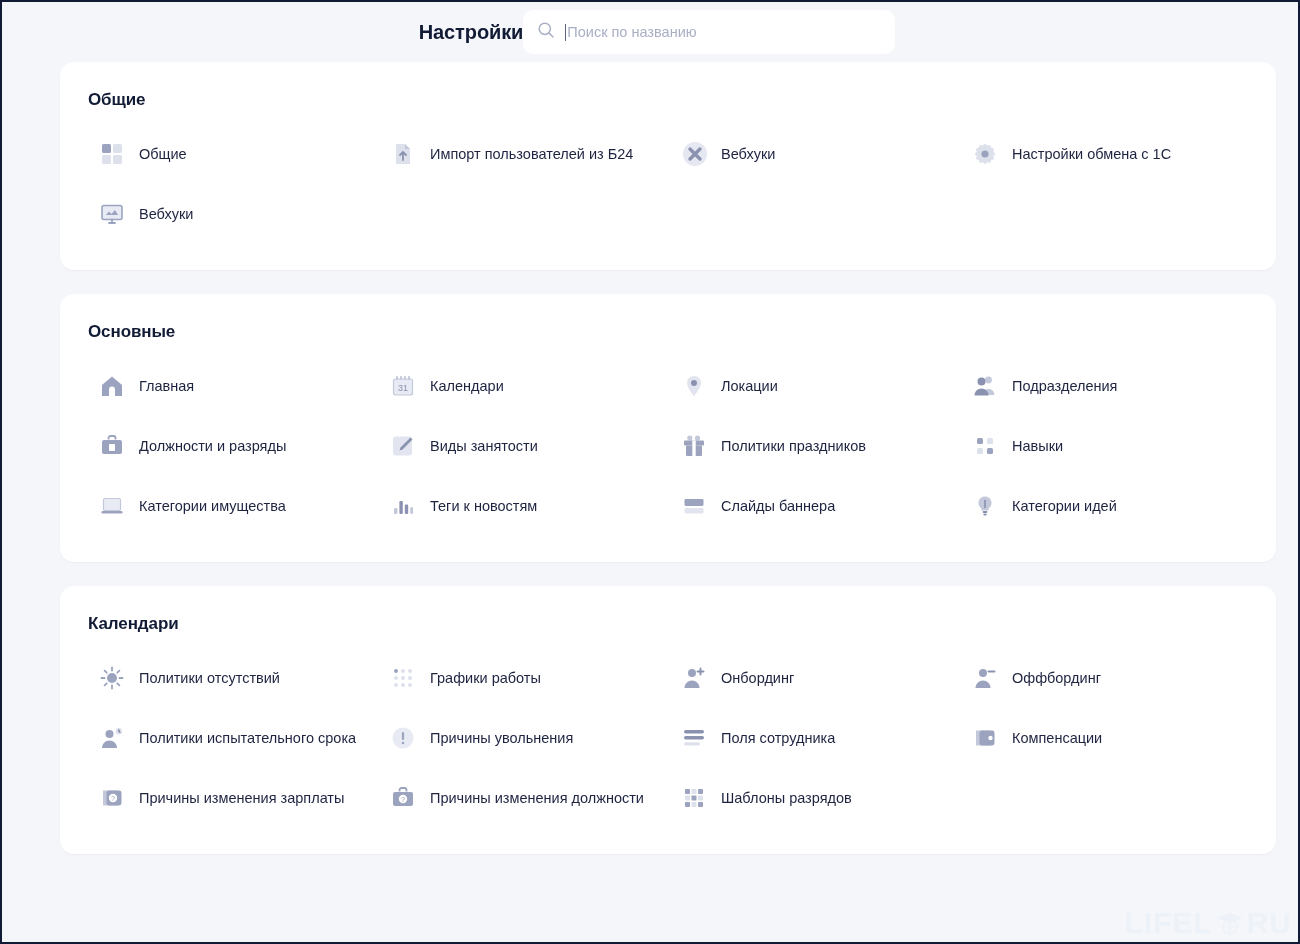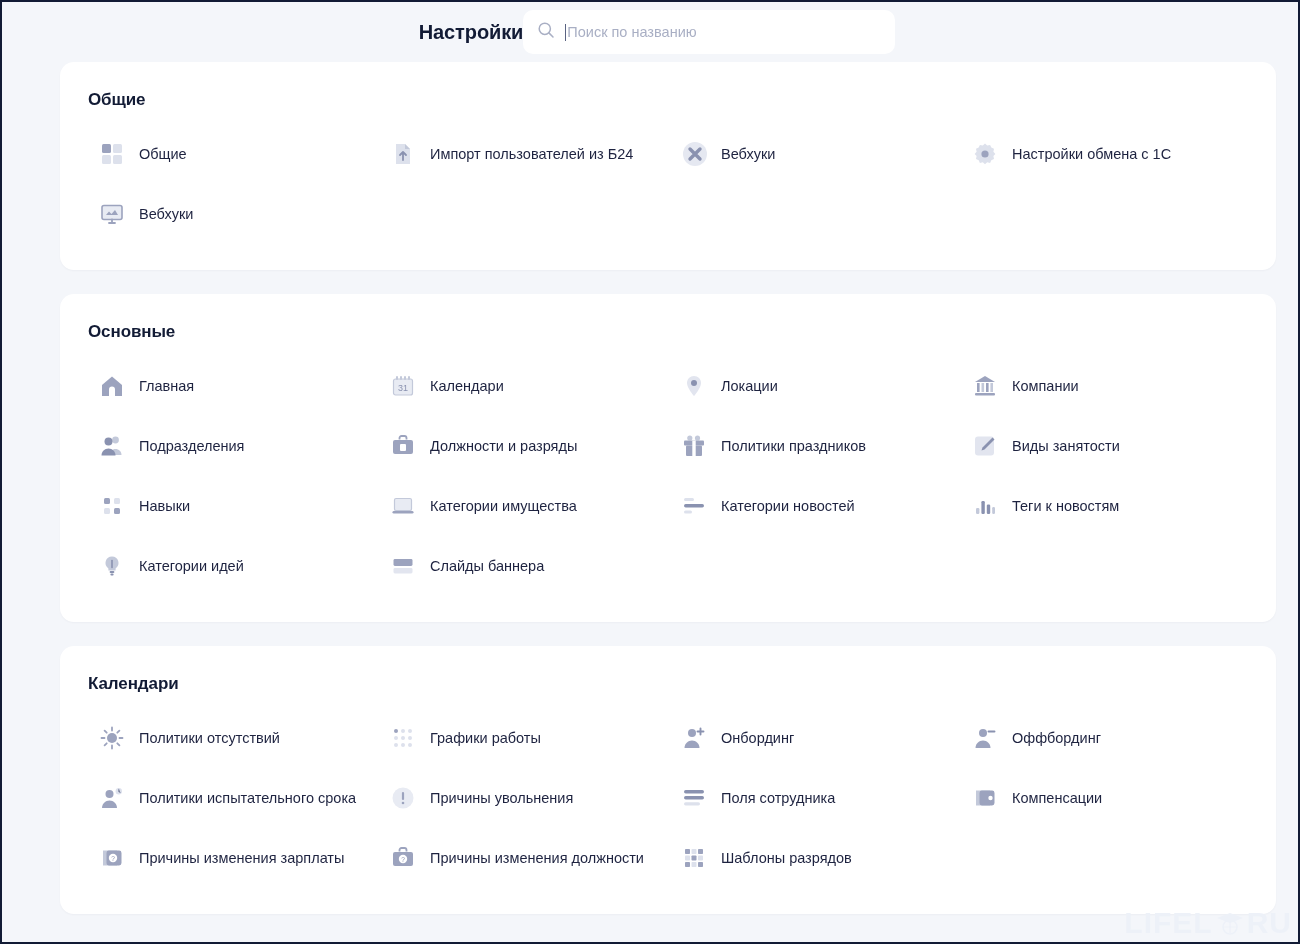--- a/index.html
+++ b/index.html
@@ -264,33 +264,20 @@
         <div class="item">
           <span class="item-icon">
             <svg width="24" height="24" viewBox="0 0 24 24">
               <path d="M12 2c-4 0-7 3-7 7 0 5 7 13 7 13s7-8 7-13c0-4-3-7-7-7z" fill="#E2E5EF"></path>
               <circle cx="12" cy="9" r="3" fill="#8A92B0"></circle>
             </svg>
           </span>
           <span class="item-label">Локации</span>
         </div>
 
-        <div class="item">
-          <span class="item-icon">
-            <svg width="24" height="24" viewBox="0 0 24 24">
-              <path d="M12 2L22 8H2z" fill="#9CA3BE"></path>
-              <rect x="4" y="9" width="2.6" height="9" fill="#9CA3BE"></rect>
-              <rect x="8.5" y="9" width="2.6" height="9" fill="#C3C9DA"></rect>
-              <rect x="13" y="9" width="2.6" height="9" fill="#9CA3BE"></rect>
-              <rect x="17.4" y="9" width="2.6" height="9" fill="#C3C9DA"></rect>
-              <rect x="2" y="19" width="20" height="2.6" rx="1" fill="#9CA3BE"></rect>
-            </svg>
-          </span>
-          <span class="item-label">Компании</span>
-        </div>
 
         <div class="item">
           <span class="item-icon">
             <svg width="24" height="24" viewBox="0 0 24 24">
               <circle cx="15.5" cy="6" r="3.4" fill="#C3C9DA"></circle>
               <path d="M9.5 21c0-3.5 2.7-6 6-6s6 2.5 6 6z" fill="#C3C9DA"></path>
               <circle cx="8.5" cy="7.5" r="4" fill="#8A92B0"></circle>
               <path d="M1.5 21.5c0-4 3.1-7 7-7s7 3 7 7z" fill="#8A92B0"></path>
             </svg>
           </span>
@@ -299,110 +286,100 @@
 
         <div class="item">
           <span class="item-icon">
             <svg width="24" height="24" viewBox="0 0 24 24">
               <path d="M8.5 5.5V4a2 2 0 012-2h3a2 2 0 012 2v1.5" fill="none" stroke="#9CA3BE" stroke-width="1.8"></path>
               <rect x="2" y="6" width="20" height="14" rx="2" fill="#9CA3BE"></rect>
               <rect x="9" y="10" width="6" height="7" rx="1" fill="#FFFFFF"></rect>
             </svg>
           </span>
           <span class="item-label">Должности и разряды</span>
+        </div>
+
+        <div class="item">
+          <span class="item-icon">
+            <svg width="24" height="24" viewBox="0 0 24 24">
+              <rect x="2" y="2.5" width="19" height="19" rx="3" fill="#E2E5EF"></rect>
+              <path d="M19.5 3.5l2 2-10 10-3 1 1-3z" fill="#8A92B0"></path>
+            </svg>
+          </span>
+          <span class="item-label">Виды занятости</span>
         </div>
 
         <div class="item">
           <span class="item-icon">
             <svg width="24" height="24" viewBox="0 0 24 24">
               <circle cx="7.8" cy="4" r="2.6" fill="#C3C9DA"></circle>
               <circle cx="15.5" cy="4" r="2.6" fill="#C3C9DA"></circle>
               <rect x="2" y="6.5" width="20" height="5" rx="1" fill="#9CA3BE"></rect>
               <rect x="4" y="11.5" width="16" height="10.5" rx="1" fill="#9CA3BE"></rect>
               <rect x="10.3" y="6.5" width="3.4" height="15.5" fill="#FFFFFF"></rect>
             </svg>
           </span>
           <span class="item-label">Политики праздников</span>
         </div>
 
         <div class="item">
           <span class="item-icon">
             <svg width="24" height="24" viewBox="0 0 24 24">
-              <rect x="2" y="2.5" width="19" height="19" rx="3" fill="#E2E5EF"></rect>
-              <path d="M19.5 3.5l2 2-10 10-3 1 1-3z" fill="#8A92B0"></path>
-            </svg>
-          </span>
-          <span class="item-label">Виды занятости</span>
-        </div>
-
-        <div class="item">
-          <span class="item-icon">
-            <svg width="24" height="24" viewBox="0 0 24 24">
               <rect x="4" y="4" width="6" height="6" rx="1.5" fill="#9CA3BE"></rect>
               <rect x="14" y="4" width="6" height="6" rx="1.5" fill="#DDE1EC"></rect>
               <rect x="4" y="14" width="6" height="6" rx="1.5" fill="#DDE1EC"></rect>
               <rect x="14" y="14" width="6" height="6" rx="1.5" fill="#9CA3BE"></rect>
             </svg>
           </span>
           <span class="item-label">Навыки</span>
         </div>
 
         <div class="item">
           <span class="item-icon">
             <svg width="24" height="24" viewBox="0 0 24 24">
               <rect x="3.5" y="4.5" width="17" height="12" rx="1.6" fill="#E8EBF3" stroke="#C3C9DA" stroke-width="1.2"></rect>
               <rect x="1.5" y="17" width="21" height="2.6" rx="1.3" fill="#9CA3BE"></rect>
             </svg>
           </span>
           <span class="item-label">Категории имущества</span>
         </div>
 
-        <div class="item">
-          <span class="item-icon">
-            <svg width="24" height="24" viewBox="0 0 24 24">
-              <rect x="2" y="4" width="10" height="3" rx="1.5" fill="#DDE1EC"></rect>
-              <rect x="2" y="10" width="20" height="3.4" rx="1.7" fill="#8A92B0"></rect>
-              <rect x="2" y="16.5" width="8" height="3" rx="1.5" fill="#DDE1EC"></rect>
-            </svg>
-          </span>
-          <span class="item-label">Категории новостей</span>
-        </div>
 
         <div class="item">
           <span class="item-icon">
             <svg width="24" height="24" viewBox="0 0 24 24">
               <rect x="3" y="14" width="3.4" height="6" rx="1.2" fill="#C3C9DA"></rect>
               <rect x="8.4" y="7" width="3.4" height="13" rx="1.2" fill="#8A92B0"></rect>
               <rect x="13.8" y="10.5" width="3.4" height="9.5" rx="1.2" fill="#8A92B0"></rect>
               <rect x="19.2" y="13" width="2.8" height="7" rx="1.2" fill="#C3C9DA"></rect>
             </svg>
           </span>
           <span class="item-label">Теги к новостям</span>
         </div>
 
         <div class="item">
           <span class="item-icon">
             <svg width="24" height="24" viewBox="0 0 24 24">
+              <rect x="2.5" y="5" width="19" height="7" rx="1.4" fill="#9CA3BE"></rect>
+              <rect x="2.5" y="14" width="19" height="5.5" rx="1.4" fill="#E2E5EF"></rect>
+            </svg>
+          </span>
+          <span class="item-label">Слайды баннера</span>
+        </div>
+
+        <div class="item">
+          <span class="item-icon">
+            <svg width="24" height="24" viewBox="0 0 24 24">
               <path d="M12 2.5a6.5 6.5 0 00-3.6 11.9v2.1h7.2v-2.1A6.5 6.5 0 0012 2.5z" fill="#C3C9DA"></path>
               <rect x="9.6" y="17" width="4.8" height="2" rx="1" fill="#8A92B0"></rect>
               <rect x="10.4" y="19.6" width="3.2" height="2" rx="1" fill="#8A92B0"></rect>
               <path d="M12 6.5v7" stroke="#8A92B0" stroke-width="1.6" stroke-linecap="round"></path>
             </svg>
           </span>
           <span class="item-label">Категории идей</span>
-        </div>
-
-        <div class="item">
-          <span class="item-icon">
-            <svg width="24" height="24" viewBox="0 0 24 24">
-              <rect x="2.5" y="5" width="19" height="7" rx="1.4" fill="#9CA3BE"></rect>
-              <rect x="2.5" y="14" width="19" height="5.5" rx="1.4" fill="#E2E5EF"></rect>
-            </svg>
-          </span>
-          <span class="item-label">Слайды баннера</span>
         </div>
 
       </div>
     </div>
 
     <div class="card">
       <div class="card-title">Календари</div>
       <div class="grid">
 
         <div class="item">

